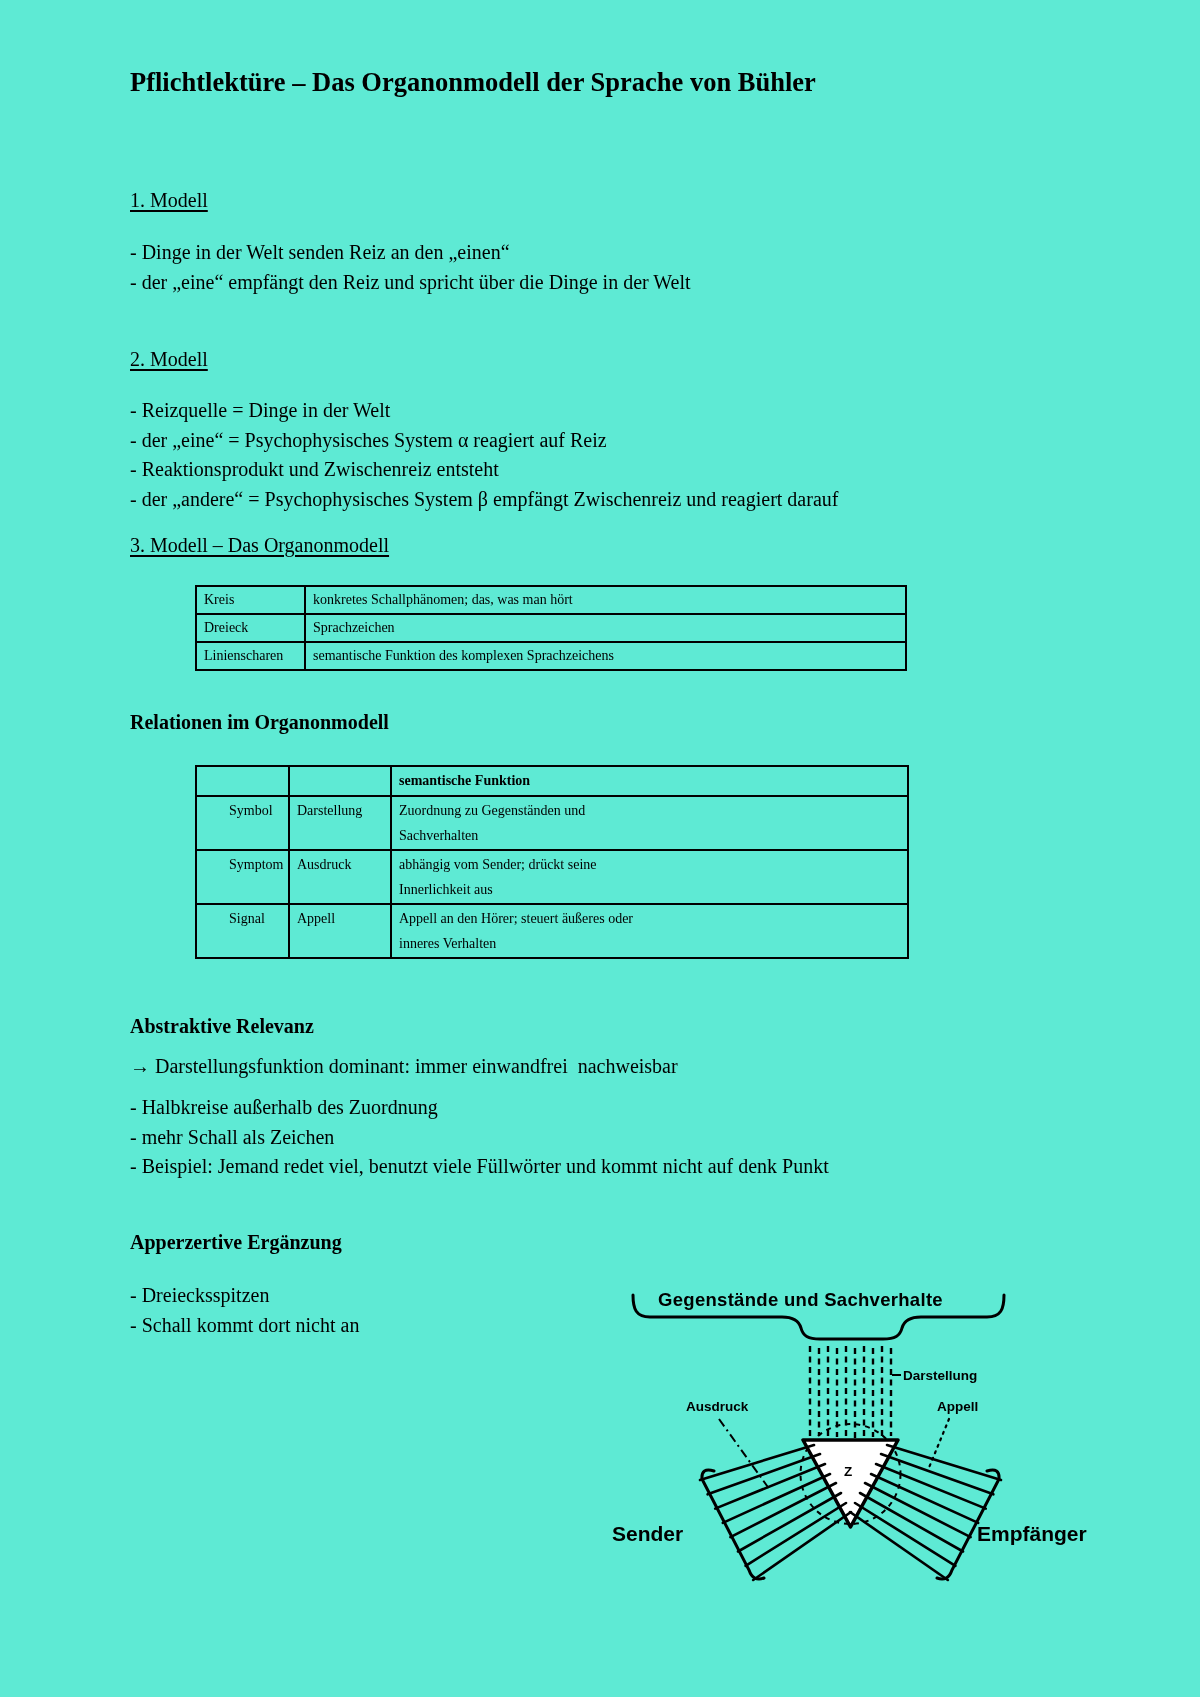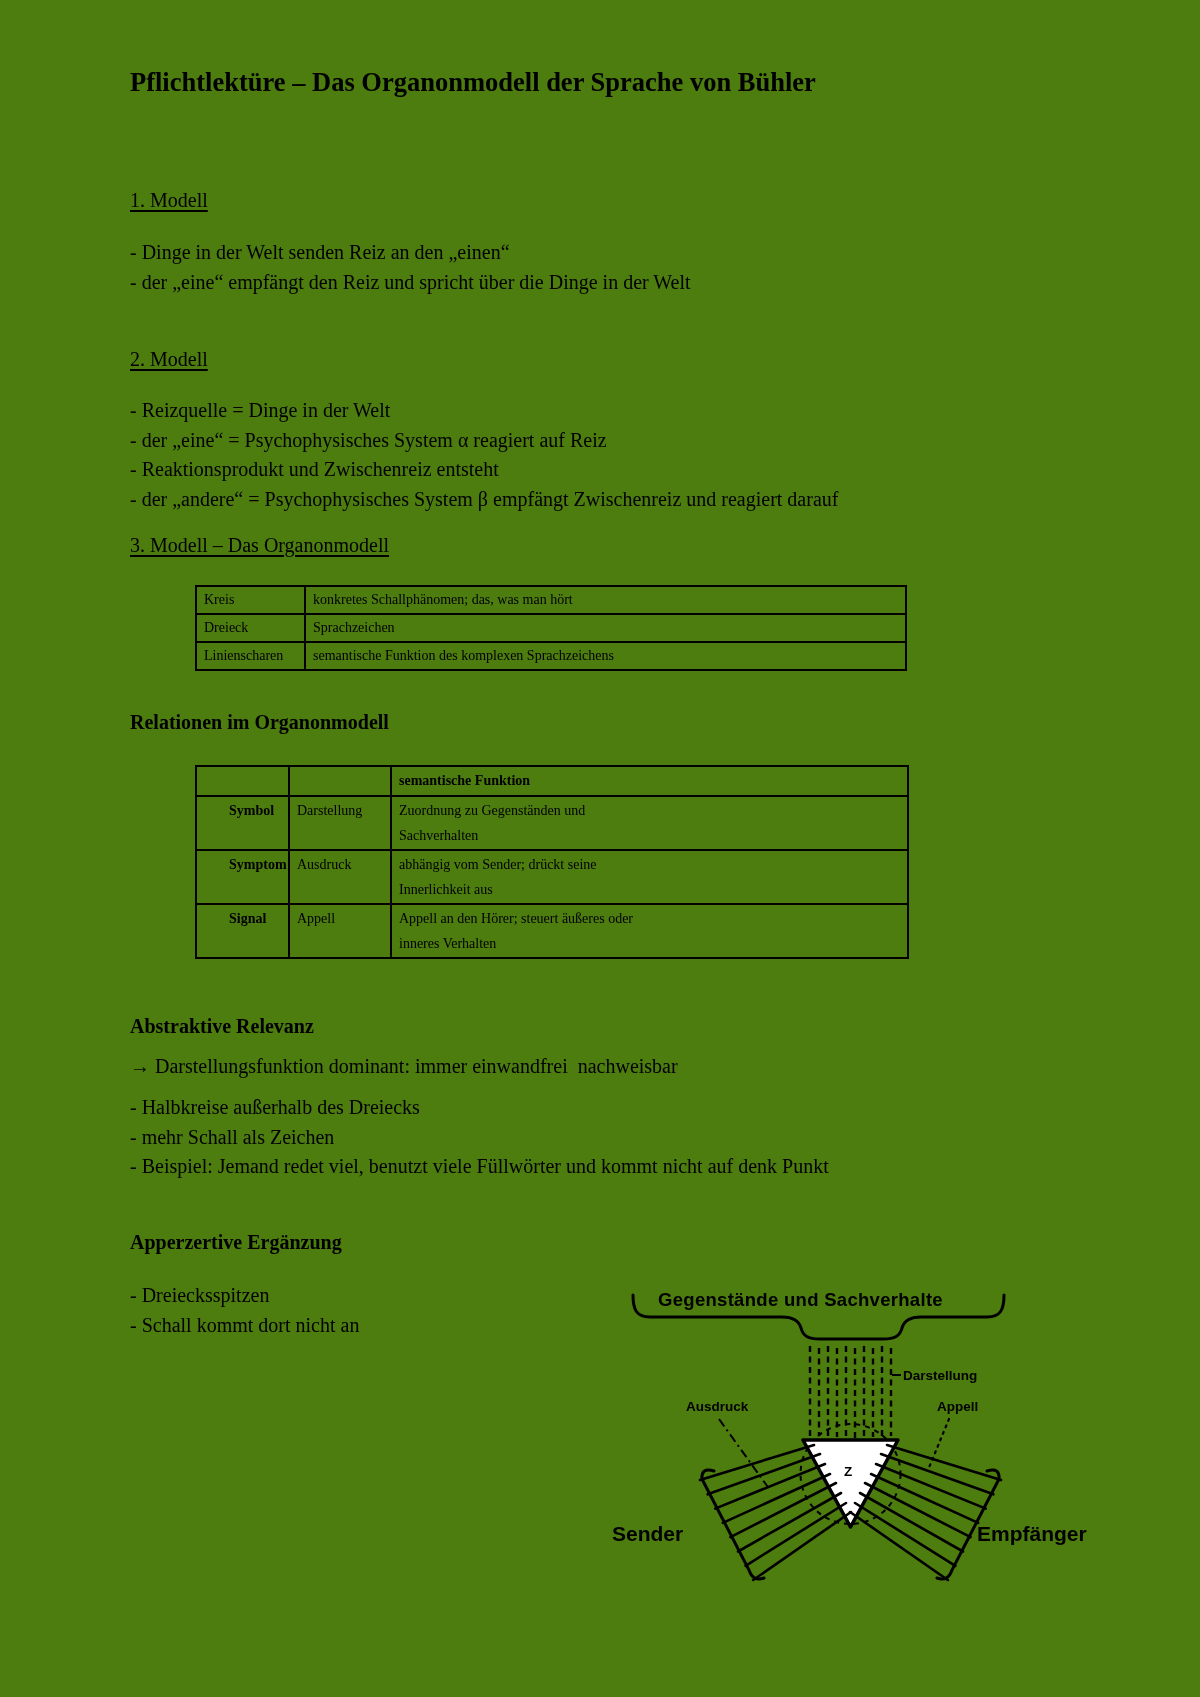--- a/index.html
+++ b/index.html
@@ -1,34 +1,34 @@
 <!DOCTYPE html>
 <html><head>
 <meta charset="utf-8">
 <style>
   html,body { margin:0; padding:0; background:#e8e8e8; }
   .page {
     position:relative;
     width:1200px; height:1697px;
     margin:0 auto;
-    background:#4d7c0f;
+    background:#5eead4;
     font-family:"Liberation Serif","DejaVu Serif",serif;
     color:#000;
     overflow:hidden;
   }
   .abs { position:absolute; left:130px; }
   .body-text { font-size:20px; line-height:29.5px; white-space:nowrap; }
   .doc-title { font-size:26.5px; font-weight:bold; line-height:32px; white-space:nowrap; }
   .h-underline { text-decoration:underline; text-underline-offset:3px; }
   .h-bold { font-weight:bold; }
   table { border-collapse:collapse; table-layout:fixed; font-size:14px; }
   td { border:2px solid #000; padding:1px 7px; vertical-align:top; }
   .t1 td { line-height:24px; height:24px; white-space:nowrap; overflow:hidden; }
   .t2 td { line-height:25px;border-radius:8px; }
-  .t2 .term { font-weight:bold;padding-left:32px; }
+  .t2 .term { font-weight:normal;padding-left:32px; }
   .t2 .desc { white-space:pre-line; }
   .t2 .head { font-weight:bold; height:26px; line-height:26px; }
   svg text { font-family:"Liberation Sans","DejaVu Sans",sans-serif; fill:#000; }
   svg .lbl-small { font-size:13.5px; font-weight:bold; }
   svg .lbl-big { font-size:21px; font-weight:600; }
   svg .lbl-top { font-size:18.5px; font-weight:600; letter-spacing:0.3px; }
   svg .stroke { stroke:#000; fill:none; }
 </style>
 </head>
 <body>
@@ -110,21 +110,21 @@
 inneres Verhalten</td>
       </tr>
     </tbody>
   </table>
 
   <div class="abs body-text" style="top:1052px;">→ Darstellungsfunktion dominant: immer einwandfrei&nbsp; nachweisbar</div>
 
   <div class="abs body-text h-bold" style="top:1012px;">Abstraktive Relevanz</div>
 
   <div class="abs body-text" style="top:1093px;">
-    <div>- Halbkreise außerhalb des Dreiecks</div>
+    <div>- Halbkreise außerhalb des Zuordnung</div>
     <div>- mehr Schall als Zeichen</div>
     <div>- Beispiel: Jemand redet viel, benutzt viele Füllwörter und kommt nicht auf denk Punkt</div>
   </div>
 
   <div class="abs body-text h-bold" style="top:1228px;">Apperzertive Ergänzung</div>
 
   <div class="abs body-text" style="top:1281px;">
     <div>- Dreiecksspitzen</div>
     <div>- Schall kommt dort nicht an</div>
   </div>

